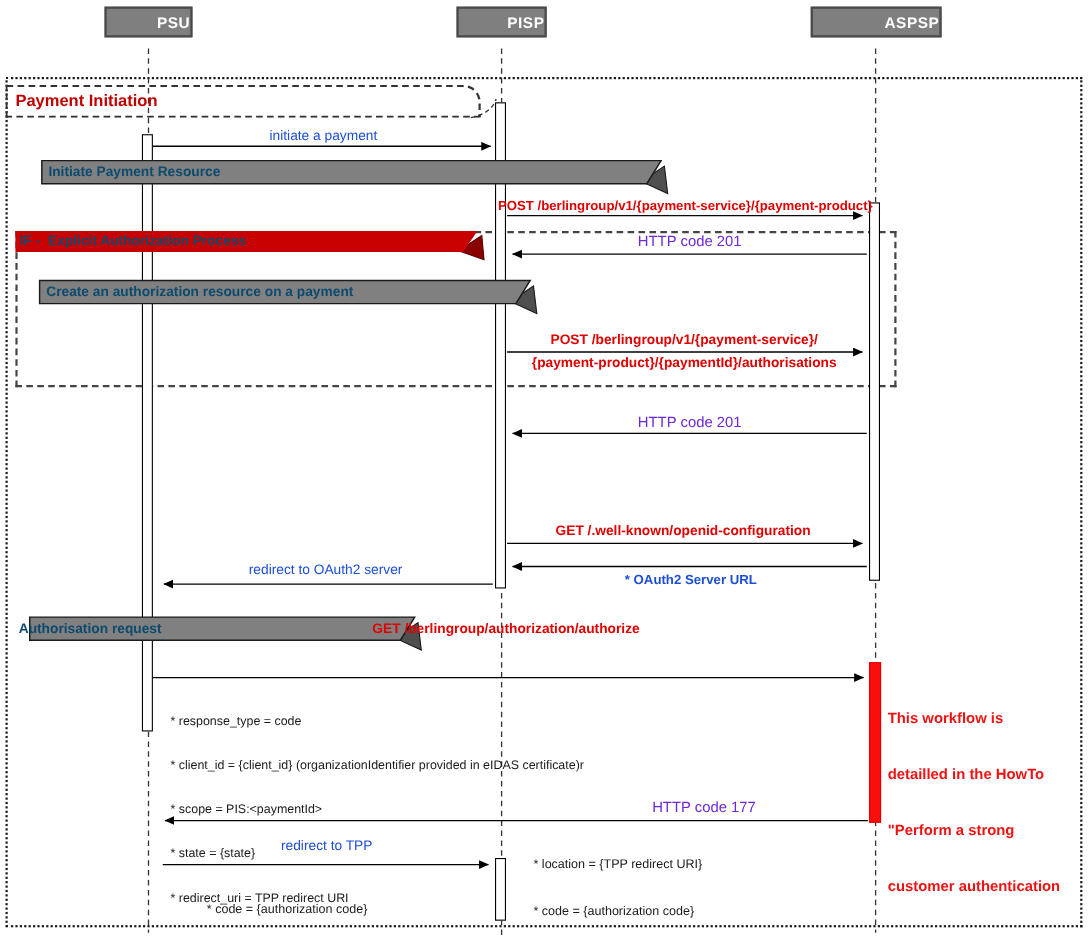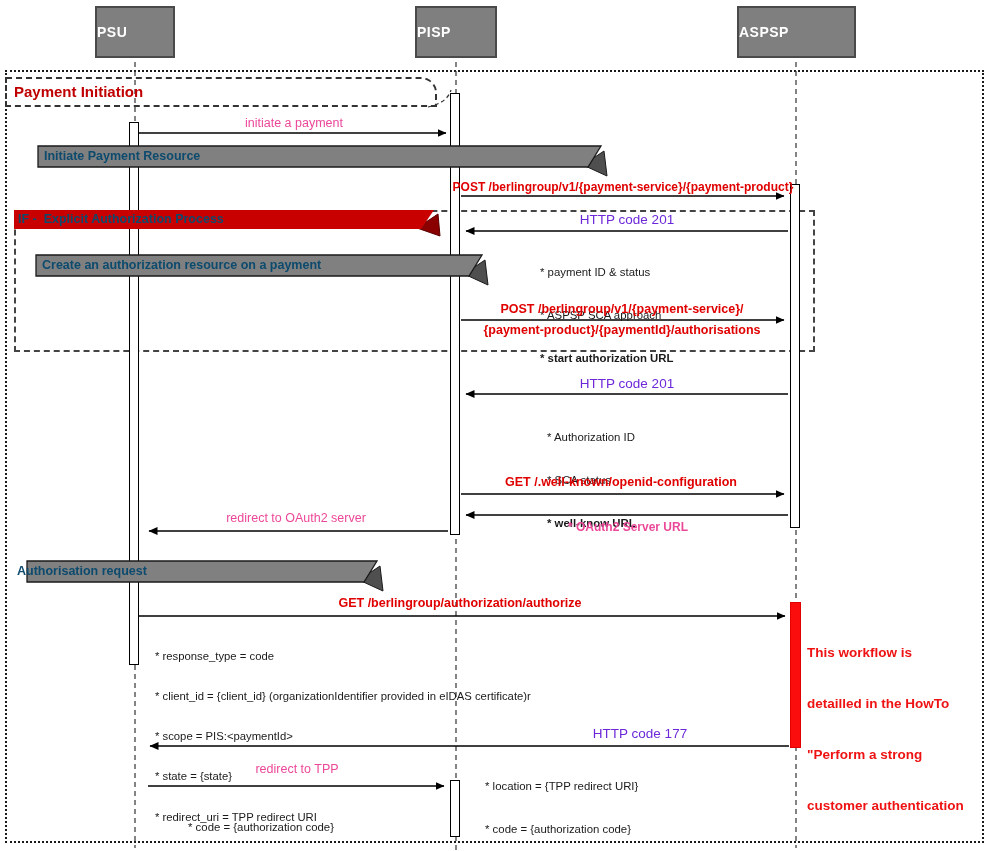--- a/index.html
+++ b/index.html
@@ -1,39 +1,39 @@
 <!DOCTYPE html>
 <html><head>
 <meta charset="utf-8">
 <style>
   html,body{margin:0;padding:0;background:#fff;}
   #stage{position:relative;width:991px;height:851px;background:#fff;overflow:hidden;
          font-family:"Liberation Sans","DejaVu Sans",sans-serif;color:#1a1a1a;}
   
-  .actor{position:absolute;height:52px;background:#7f7f7f;border:2px solid #4a4a4a;
+  .actor{position:absolute;height:28px;background:#7f7f7f;border:2px solid #4a4a4a;
          box-sizing:border-box;color:#fff;font-weight:bold;font-size:14px;
-         display:flex;align-items:center;justify-content:flex-start;letter-spacing:.5px;z-index:5;}
+         display:flex;align-items:center;justify-content:flex-end;letter-spacing:.5px;z-index:5;}
   
   .outer-frame{position:absolute;left:5px;top:70px;width:979px;height:773px;
                border:2px dotted #1a1a1a;box-sizing:border-box;z-index:1;}
   .label-box{position:absolute;left:5px;top:77px;width:432px;height:30px;
              border:2px dashed #333;border-top-right-radius:16px;box-sizing:border-box;z-index:5;}
   .frame-title{color:#c00000;font-weight:bold;font-size:15px;padding:4px 0 0 7px;white-space:pre;}
   .if-frame{position:absolute;left:14px;top:210px;width:801px;height:142px;
             border:2px dashed #444;box-sizing:border-box;z-index:1;}
   
   .bar{position:absolute;width:10px;background:#fff;border:1.4px solid #000;box-sizing:border-box;z-index:3;}
   .bar.red{background:#fb0d0d;border:1px solid #e00000;width:11px;}
   
   svg.layer{position:absolute;left:0;top:0;z-index:2;}
   svg.layer.top{z-index:4;}
   
   .banner-text{position:absolute;color:#0c4a6e;font-weight:bold;font-size:12.5px;z-index:5;white-space:pre;}
   
-  .msg{position:absolute;font-size:12.5px;color:#ec4899;white-space:nowrap;
+  .msg{position:absolute;font-size:12.5px;color:#1d4ed8;white-space:nowrap;
        transform:translateX(-50%);z-index:5;}
   .msg.big{font-size:13.5px;color:#6d28d9;}
   .msg.red{color:#e00000;font-weight:bold;font-size:12px;}
   .msg.boldblk{font-weight:bold;font-size:12px;}
   .params{position:absolute;font-size:11.4px;color:#1a1a1a;line-height:14.4px;
           white-space:pre;z-index:5;}
   .params .b{font-weight:bold;}
   .params div{white-space:pre;}
   
   .annotation{position:absolute;left:807px;top:610px;width:190px;color:#ee1212;
@@ -119,41 +119,31 @@
   <div class="banner-text" style="left:44px;top:149px;">Initiate Payment Resource</div>
   <div class="banner-text" style="left:18px;top:212px;">IF -  Explicit Authorization Process</div>
   <div class="banner-text" style="left:42px;top:258px;">Create an authorization resource on a payment</div>
   <div class="banner-text" style="left:17px;top:564px;">Authorisation request</div>
 
   <div class="msg" style="left:294px;top:116px;">initiate a payment</div>
 
   <div class="msg red" style="left:623px;top:180px;">POST /berlingroup/v1/{payment-service}/{payment-product}</div>
 
   <div class="msg big" style="left:627px;top:212px;">HTTP code 201</div>
-  <div class="params" style="left:540px;top:236px;">
-    <div>* payment ID &amp; status</div>
-    <div>* ASPSP SCA approach</div>
-    <div class="b">* start authorization URL</div>
-  </div>
 
   <div class="msg red" style="left:622px;top:302px;font-size:12.5px;">POST /berlingroup/v1/{payment-service}/</div>
   <div class="msg red" style="left:622px;top:323px;font-size:12.5px;">{payment-product}/{paymentId}/authorisations</div>
 
   <div class="msg big" style="left:627px;top:376px;">HTTP code 201</div>
-  <div class="params" style="left:547px;top:401px;">
-    <div>* Authorization ID</div>
-    <div>* SCA status</div>
-    <div class="b">* well-know URL</div>
-  </div>
 
   <div class="msg red" style="left:621px;top:475px;font-size:12.5px;">GET /.well-known/openid-configuration</div>
   <div class="msg boldblk" style="left:628px;top:520px;">* OAuth2 Server URL</div>
   <div class="msg" style="left:296px;top:511px;text-align:right;">redirect to OAuth2 server</div>
 
-  <div class="msg red" style="left:460px;top:596px;font-size:12.5px;">GET /berlingroup/authorization/authorize</div>
+  <div class="msg red" style="left:460px;top:564px;font-size:12.5px;">GET /berlingroup/authorization/authorize</div>
   <div class="params" style="left:155px;top:623px;font-size:11.3px;line-height:13.4px;">
     <div>* response_type = code</div>
     <div>* client_id = {client_id} (organizationIdentifier provided in eIDAS certificate)r</div>
     <div>* scope = PIS:&lt;paymentId&gt;</div>
     <div>* state = {state}</div>
     <div>* redirect_uri = TPP redirect URI</div>
     <div>* code_challenge = {code_challenge}</div>
     
   </div>
 

